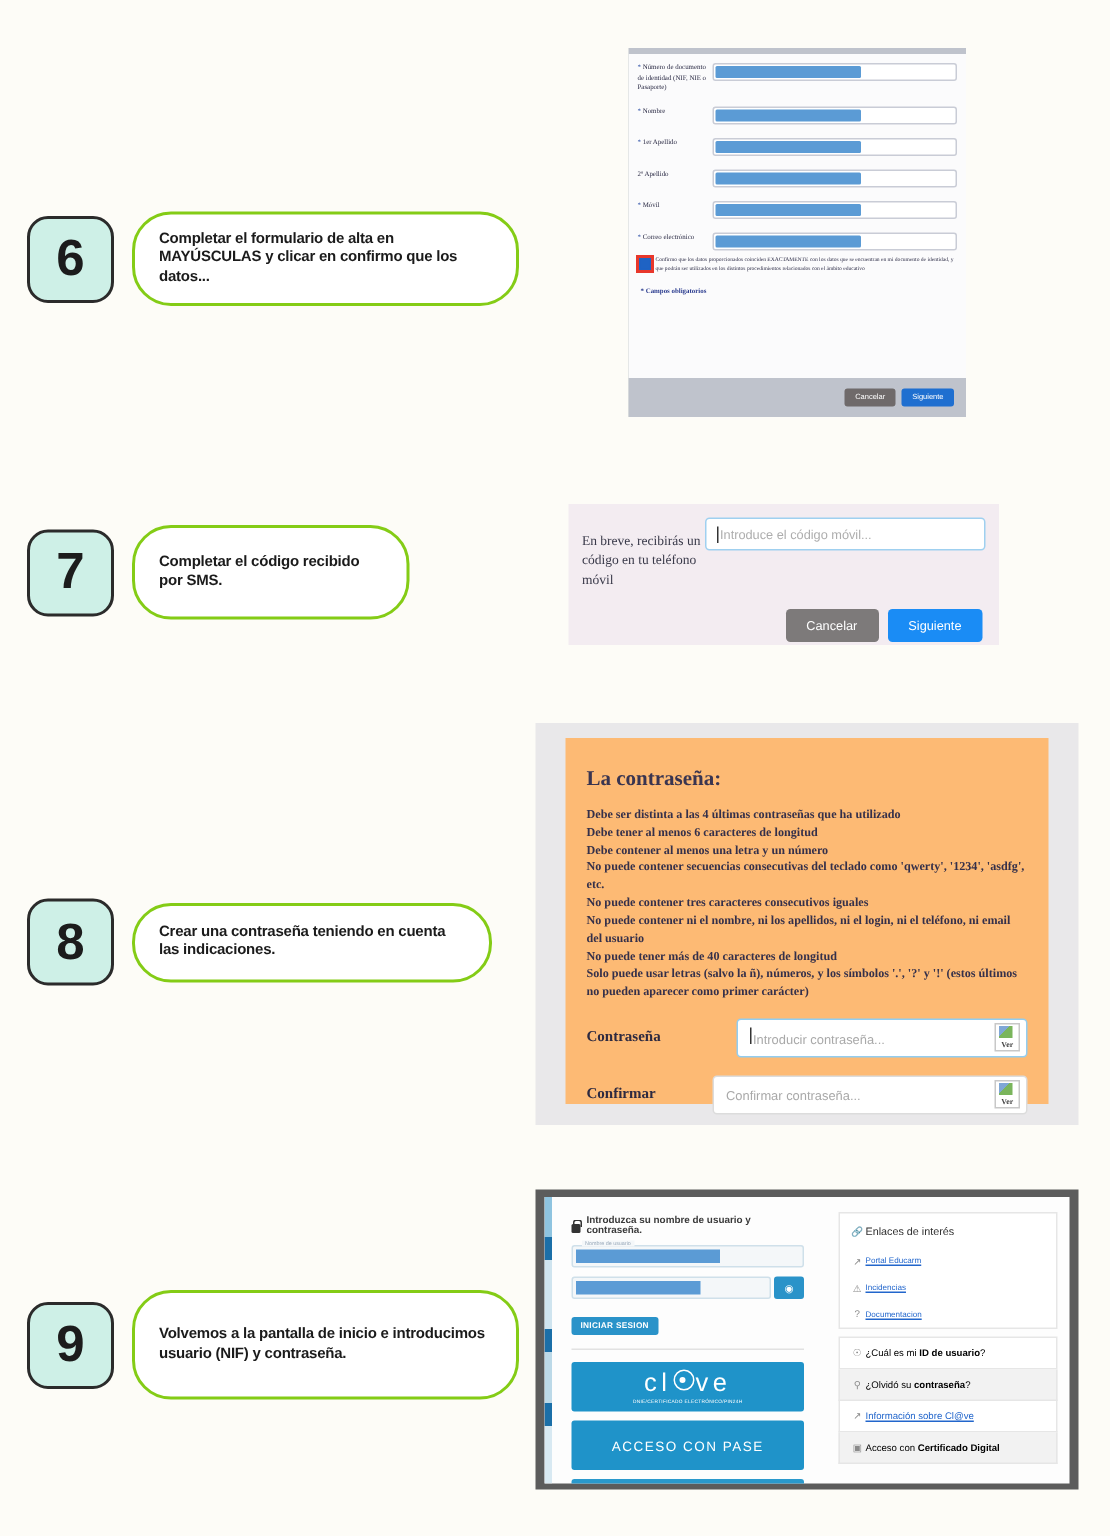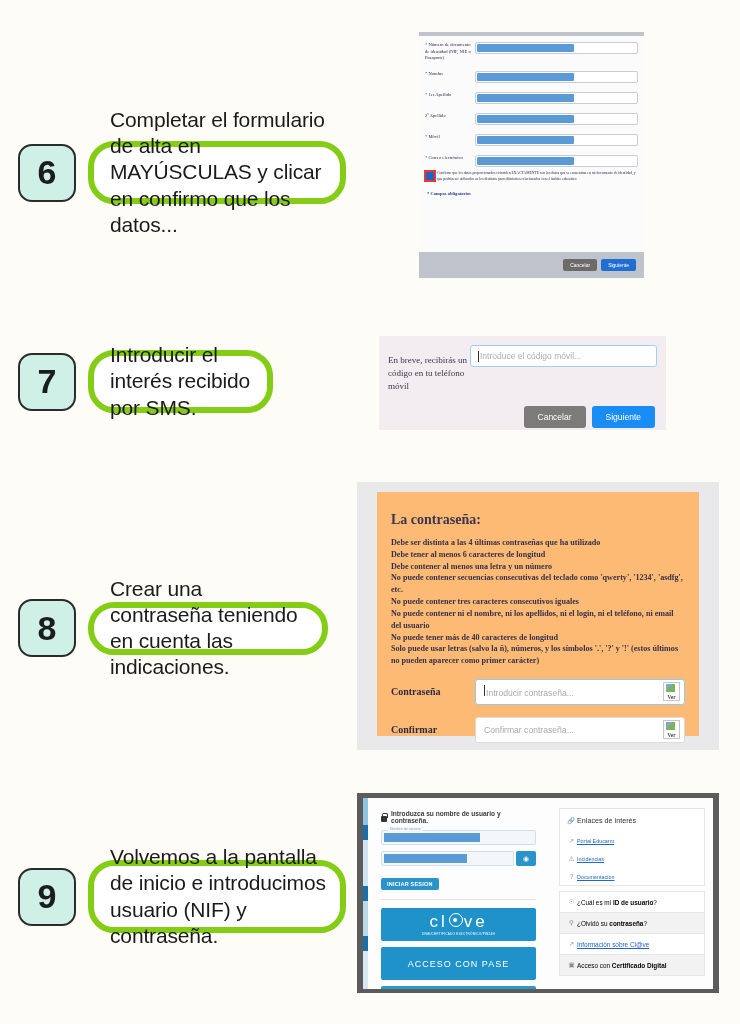--- a/index.html
+++ b/index.html
@@ -14,25 +14,25 @@
 
   
   .step{position:absolute;display:flex;align-items:center;}
   .step-num{
     width:58px;height:58px;border:2px solid #2b2b2b;border-radius:14px;
     background:#cef0e7;display:flex;align-items:center;justify-content:center;
     font-size:34px;font-weight:bold;color:#1c1c1c;box-sizing:border-box;
     flex:0 0 auto;
   }
   .step-text{
-    margin-left:12px;border:6px solid #84cc16;border-radius:26px;
+    margin-left:12px;border:2px solid #84cc16;border-radius:26px;
     background:#ffffff;box-sizing:border-box;
     display:flex;align-items:center;
     padding:9px 14px 9px 16px;
-    font-size:21px;font-weight:normal;line-height:1.24;color:#1b1b1b;
+    font-size:10px;font-weight:bold;line-height:1.24;color:#1b1b1b;
     letter-spacing:-0.15px;
   }
   .s6 .step-text{width:258px;height:63px;}
   .s7 .step-text{width:185px;height:63px;}
   .s8 .step-text{width:240px;height:53px;}
   .s9 .step-text{width:258px;height:73px;}
 
   
   .shot{position:absolute;box-sizing:border-box;overflow:hidden;}
 
@@ -105,21 +105,21 @@
   .pwrow{display:flex;align-items:center;margin-top:12px;padding:0 14px;}
   .pwlabel{
     width:84px;flex:0 0 84px;font-family:"Liberation Serif",serif;
     font-size:10px;font-weight:bold;color:#2e2a40;
   }
   .pwinput{
     flex:1;height:26px;border:1px solid #dcdcdc;border-radius:3px;background:#fff;
     display:flex;align-items:center;padding:0 4px 0 8px;box-sizing:border-box;
     font-size:8.6px;color:#a9a9a9;justify-content:space-between;
   }
-  .pwinput.focus{border:1px solid #92cdf0;}
+  .pwinput.focus{border:1px solid #92cdf0;margin-left:16px;}
   .brokenimg{
     width:15px;height:17px;border:1px solid #c8c8c8;background:#fff;
     font-size:5px;color:#444;display:flex;flex-direction:column;
     align-items:center;justify-content:flex-end;line-height:1;
     position:relative;overflow:hidden;flex:0 0 15px;
   }
   .brokenimg .glyph{
     position:absolute;top:1px;left:2px;width:9px;height:8px;
     background:linear-gradient(135deg,#7fa7d6 40%,#7ab55c 40%);
   }
@@ -219,21 +219,21 @@
       <div class="f6oblig">* Campos obligatorios</div>
     </div>
     <div class="btnbar">
       <div class="b6 grey">Cancelar</div>
       <div class="b6 blue">Siguiente</div>
     </div>
   </div>
 
   <div class="step s7" style="left:18px;top:350px;">
     <div class="step-num">7</div>
-    <div class="step-text">Introducir el interés recibido por SMS.</div>
+    <div class="step-text">Completar el código recibido por SMS.</div>
   </div>
 
   <div class="shot" id="shot7">
     <div class="pane">
       <div class="s7row">
         <div class="s7label">En breve, recibirás un código en tu teléfono móvil</div>
         <div class="s7input">
             <span class="caret"></span>
             <span>Introduce el código móvil...</span>
           </div>

